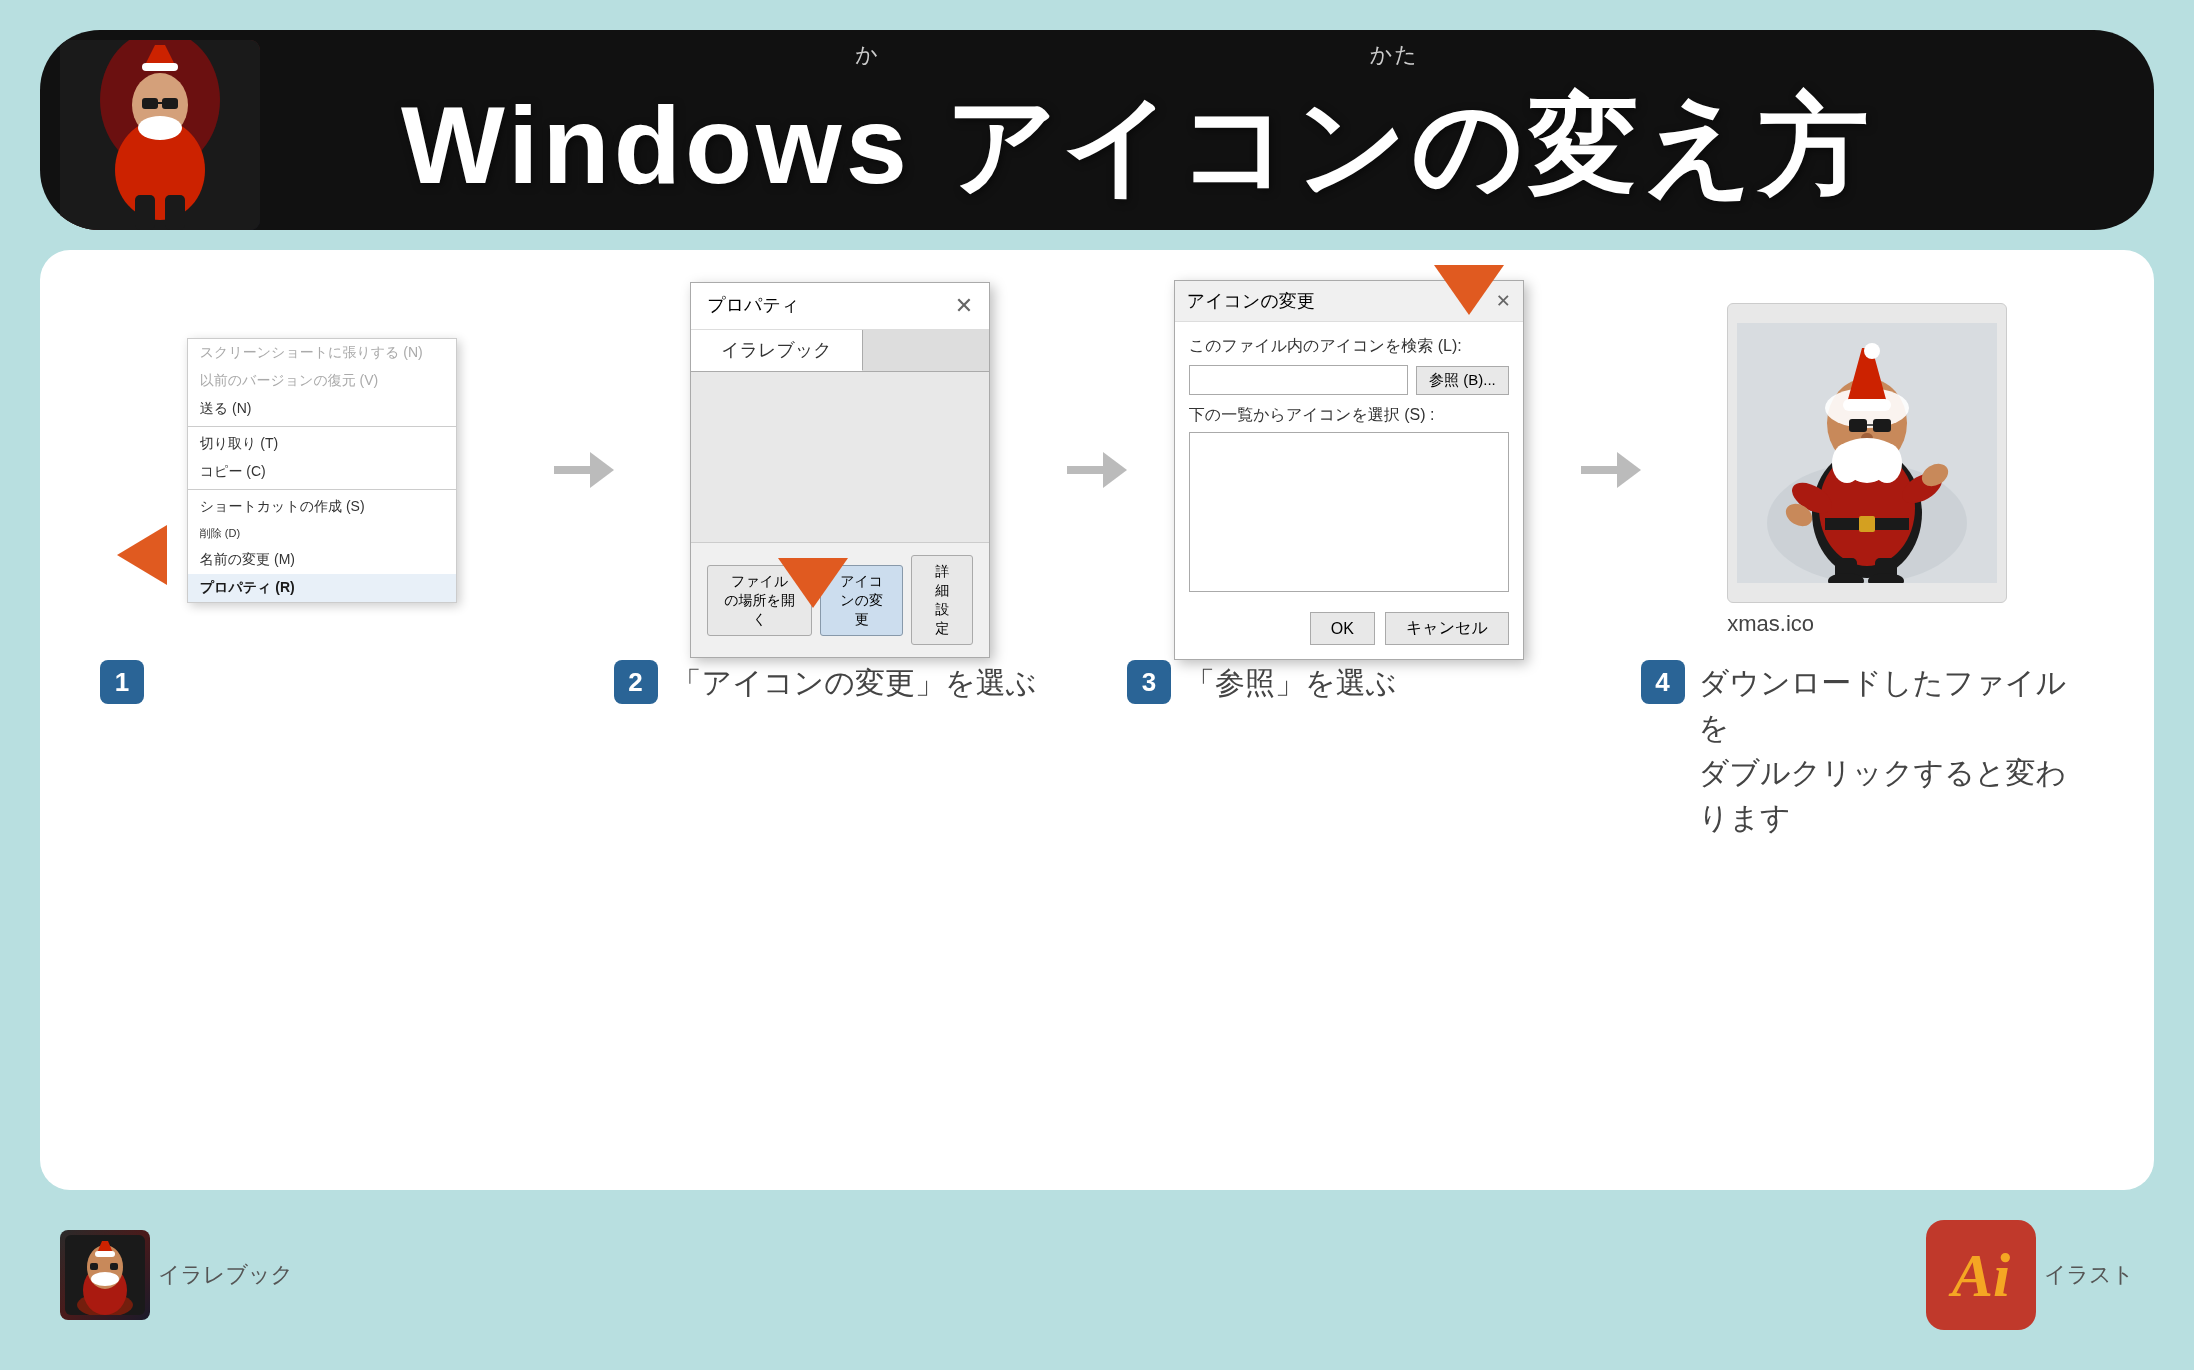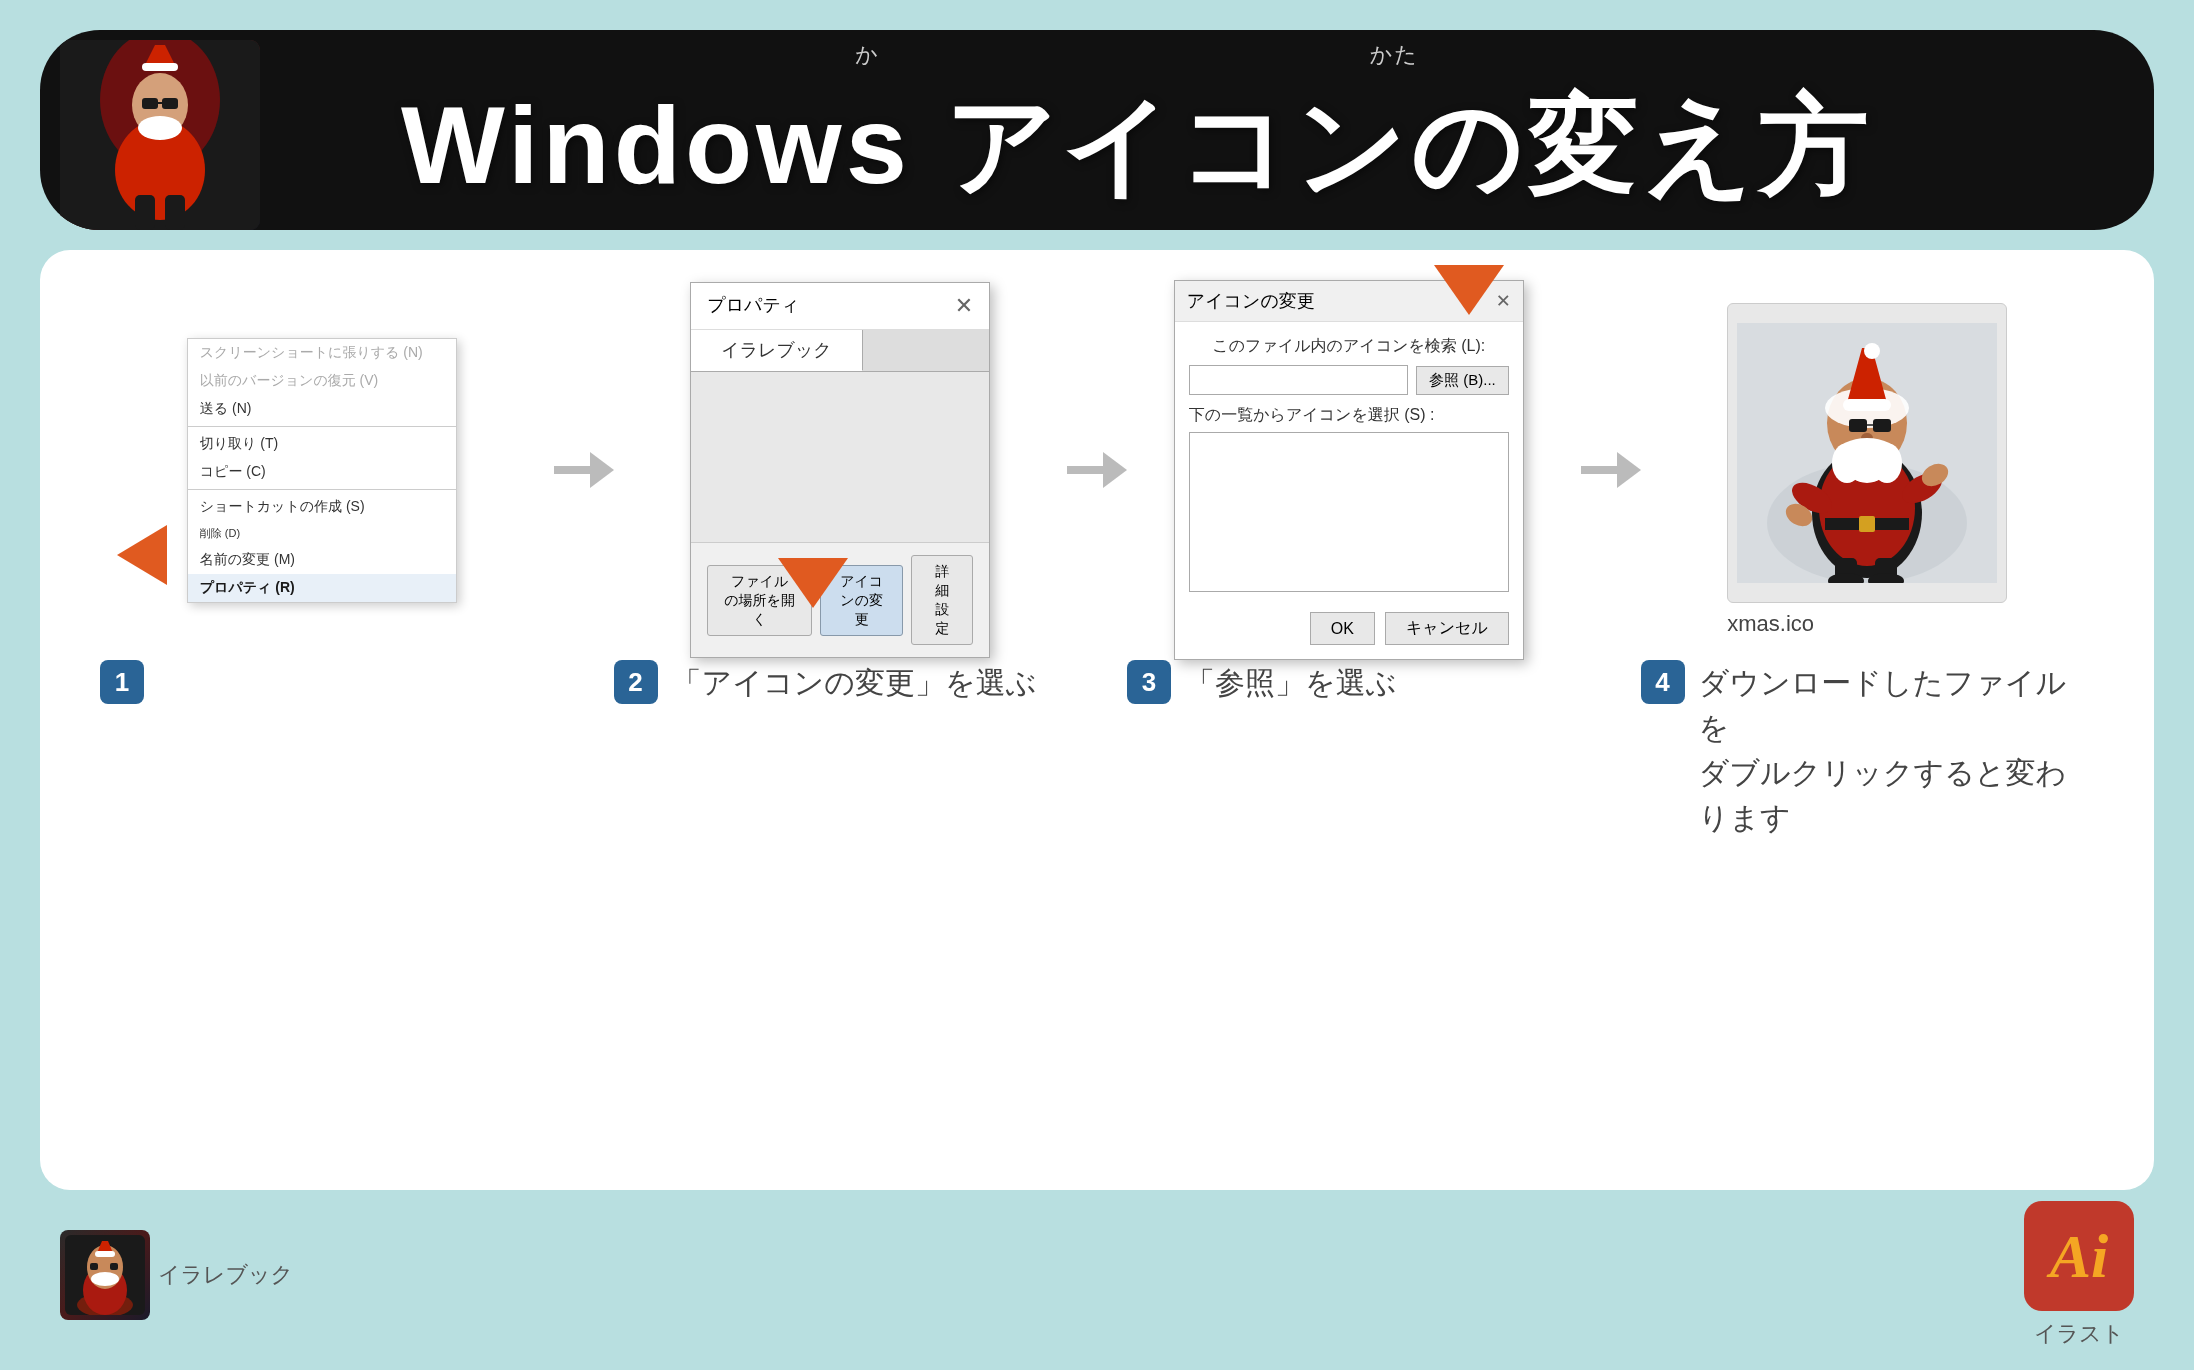--- a/index.html
+++ b/index.html
@@ -389,21 +389,21 @@
       justify-content: center;
     }
 
     .bottom-label {
       font-size: 22px;
       color: #555;
     }
 
     .bottom-right {
       display: flex;
-      flex-direction: column;
+      flex-direction: row;
       align-items: center;
       gap: 8px;
     }
 
     .ai-icon-box {
       width: 110px;
       height: 110px;
       background: #c0392b;
       border-radius: 18px;
       display: flex;
@@ -584,21 +584,21 @@
 
             <div style="position:absolute; top:-15px; right:30px; z-index:10;">
               <div style="width:0;height:0;border-left:35px solid transparent;border-right:35px solid transparent;border-top:50px solid #e05a20;"></div>
             </div>
             <div class="icon-dialog">
               <div class="icon-dialog-title-bar">
                 <span style="font-size:18px;">アイコンの変更</span>
                 <span style="font-size:18px; cursor:pointer; color:#666;">✕</span>
               </div>
               <div style="padding:14px 14px 10px;">
-                <div style="font-size:16px; margin-bottom:8px; color:#333;text-align:center;">このファイル内のアイコンを検索 (L):</div>
+                <div style="font-size:16px; margin-bottom:8px; color:#333;">このファイル内のアイコンを検索 (L):</div>
                 <div class="icon-search-row">
                   <div class="icon-search-input"></div>
                   <button class="icon-browse-btn">
                     <span style="font-size:15px;">参照 (B)...</span>
                   </button>
                 </div>
                 <div style="font-size:16px; margin-bottom:6px; color:#333;">下の一覧からアイコンを選択 (S) :</div>
                 <div class="icon-list-area"></div>
                 <div class="icon-dialog-footer">
                   <button class="icon-dialog-btn">

